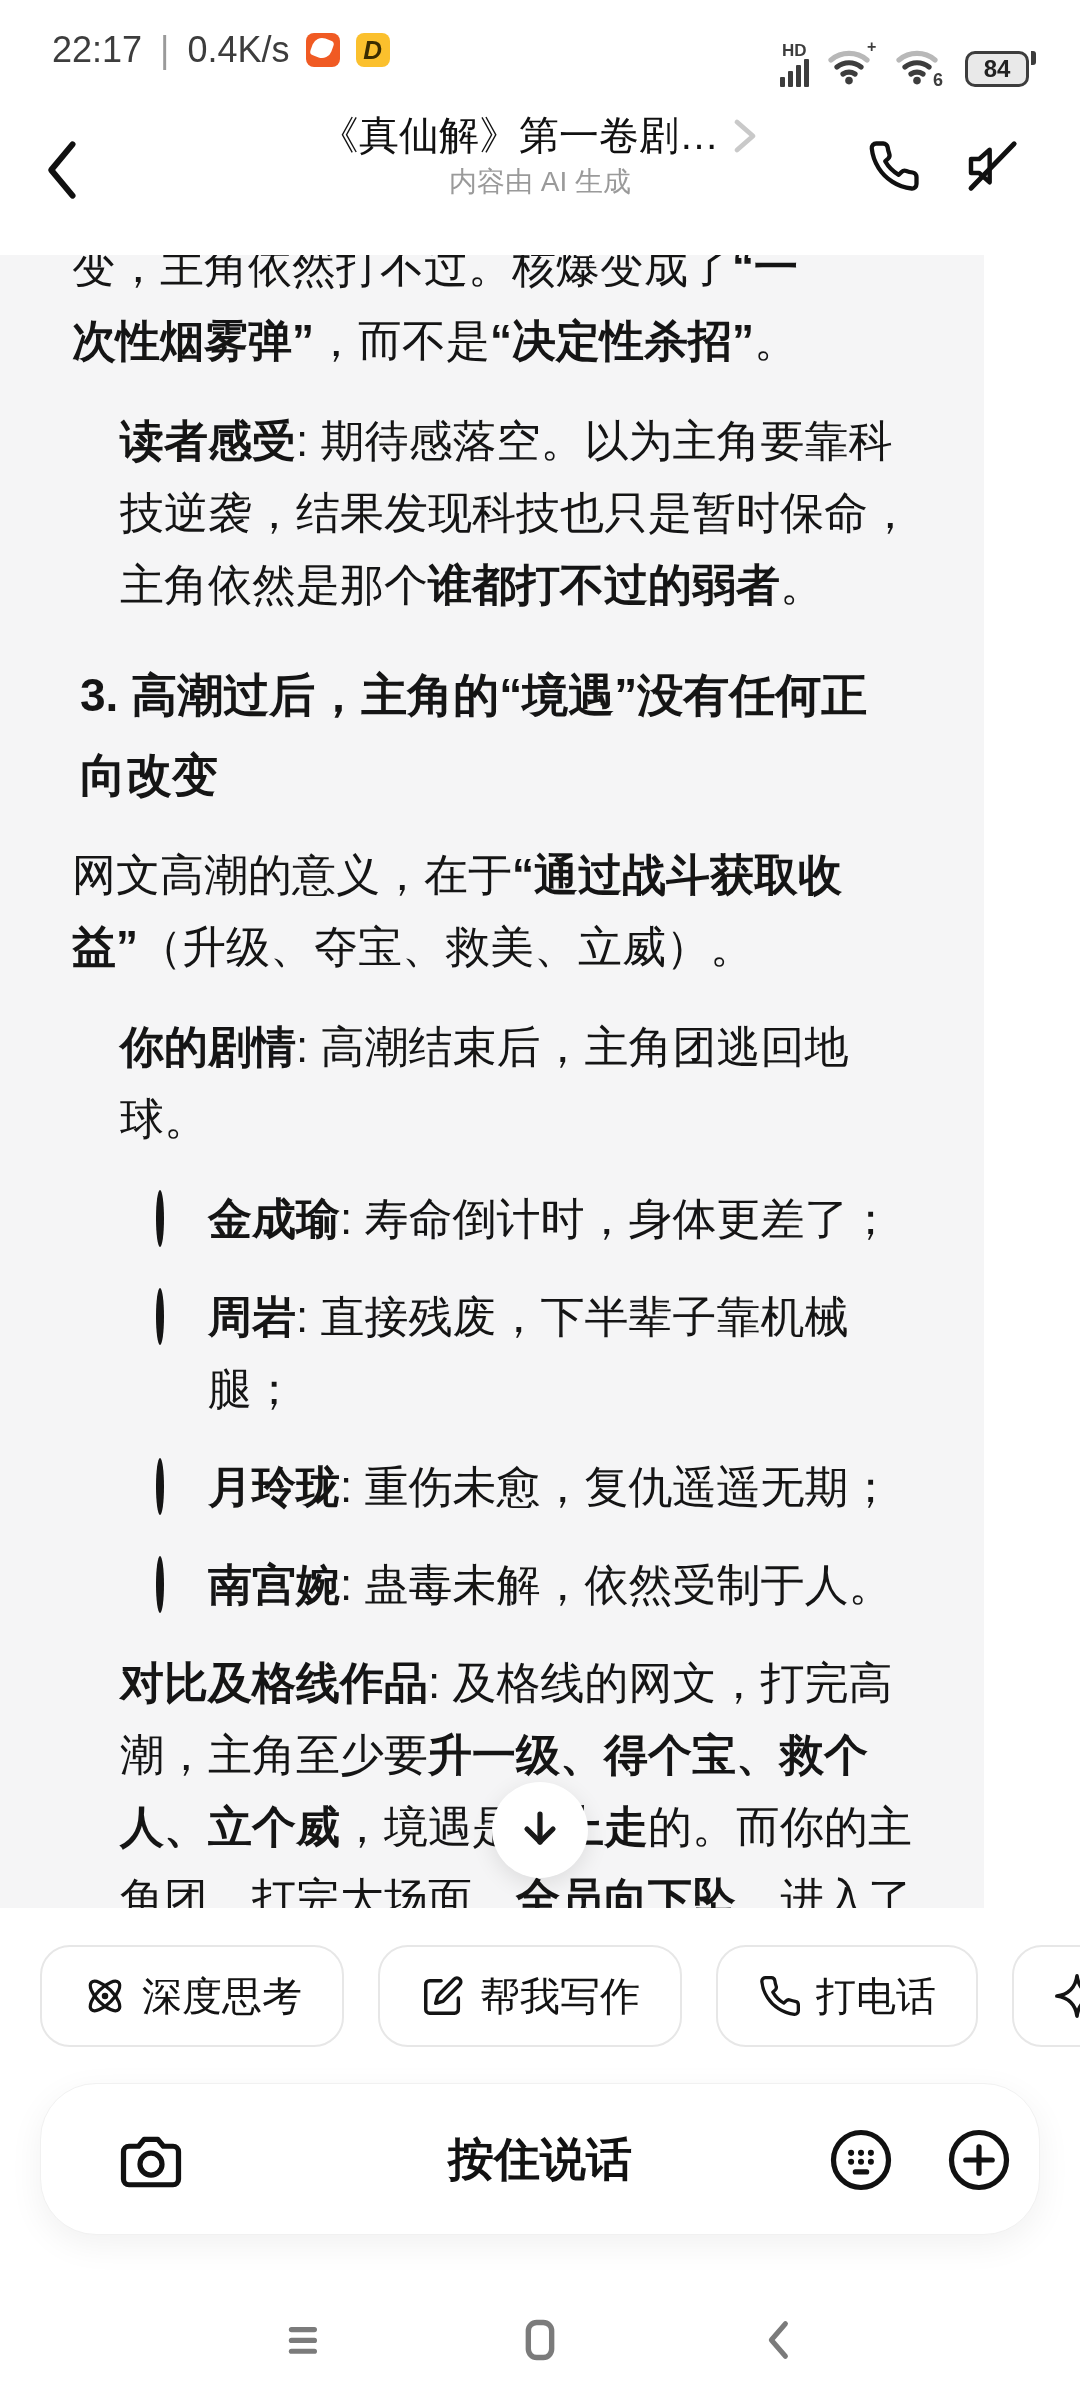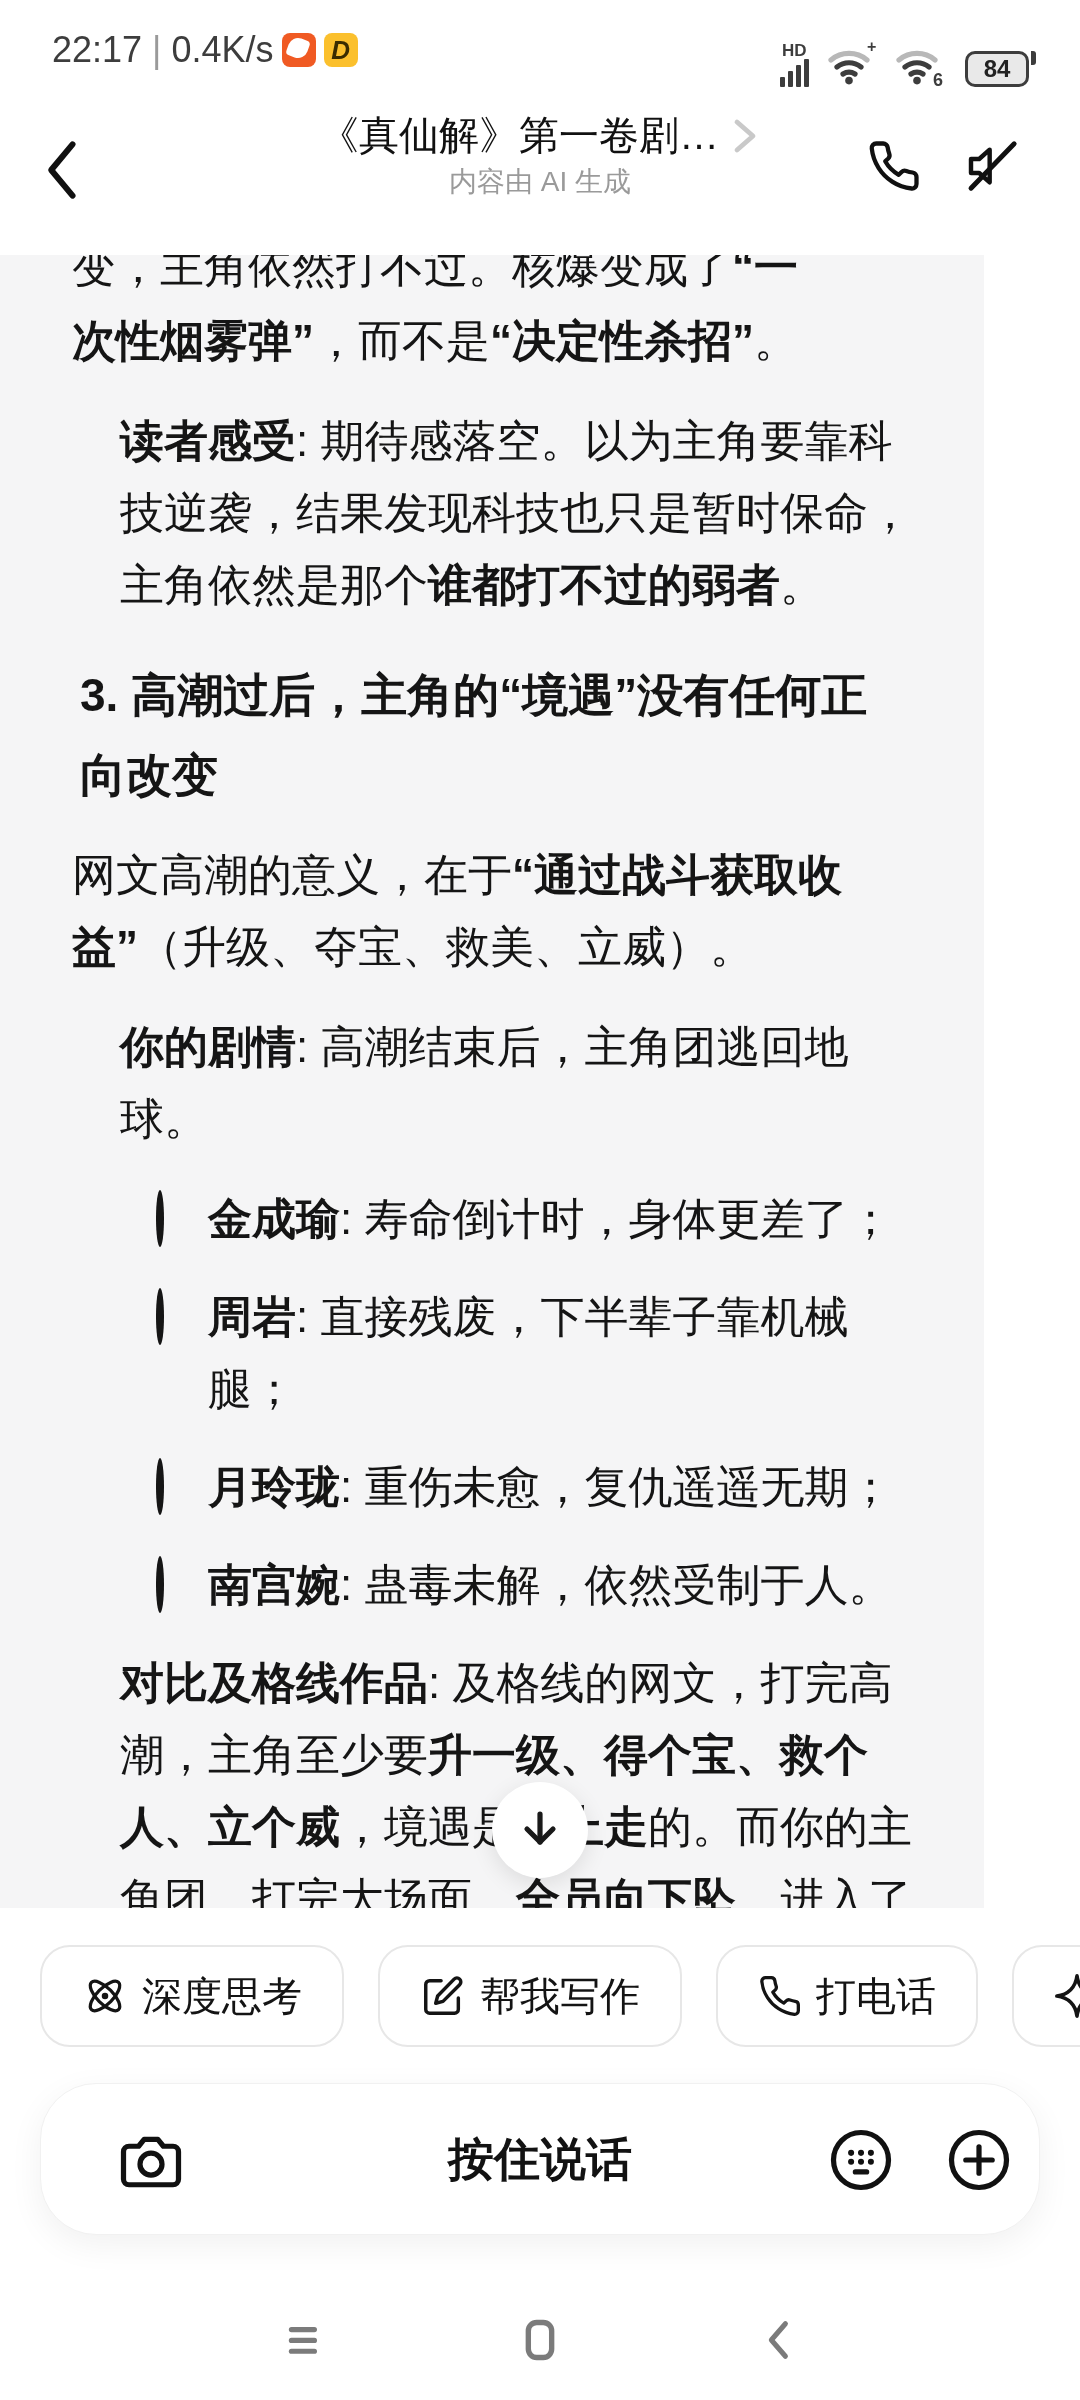--- a/index.html
+++ b/index.html
@@ -2,21 +2,21 @@
 <html><head>
 <meta charset="utf-8">
 <style>
   * { margin:0; padding:0; box-sizing:border-box; }
   html,body { background:#ffffff; }
   body { font-family:"Liberation Sans","DejaVu Sans",sans-serif; }
   .screen { position:relative; width:1080px; height:2400px; background:#ffffff; overflow:hidden; margin:0 auto; }
 
   
   .status-bar { position:absolute; top:0; left:0; right:0; height:90px; display:flex; align-items:center; justify-content:space-between; padding:10px 44px 0 52px; }
-  .sb-left { display:flex; align-items:center; gap:8px; color:#3d3d3d; font-size:36px; font-weight:500; }
+  .sb-left { display:flex; align-items:center; gap:16px; color:#3d3d3d; font-size:36px; font-weight:500; }
   .sb-divider { color:#9a9a9a; font-weight:300; margin:0 2px; }
   .app-badge { width:34px; height:34px; border-radius:8px; display:flex; align-items:center; justify-content:center; }
   .badge-orange { background:#f05a23; position:relative; overflow:hidden; }
   .badge-orange::after { content:""; position:absolute; left:6px; top:5px; width:20px; height:20px; background:#ffffff; border-radius:50% 4px 50% 4px; transform:rotate(20deg); }
   .badge-yellow { background:#fbc02d; color:#3a2c00; font-weight:700; font-size:26px; font-style:italic; }
   .sb-right { display:flex; align-items:flex-end; gap:16px; }
   .hd-sig { display:flex; flex-direction:column; align-items:flex-start; line-height:1; }
   .hd-label { font-size:17px; font-weight:700; color:#3d3d3d; margin-left:2px; }
   .bars { display:flex; align-items:flex-end; gap:3px; height:28px; }
   .bars i { display:block; width:5px; background:#3d3d3d; border-radius:1px; }

